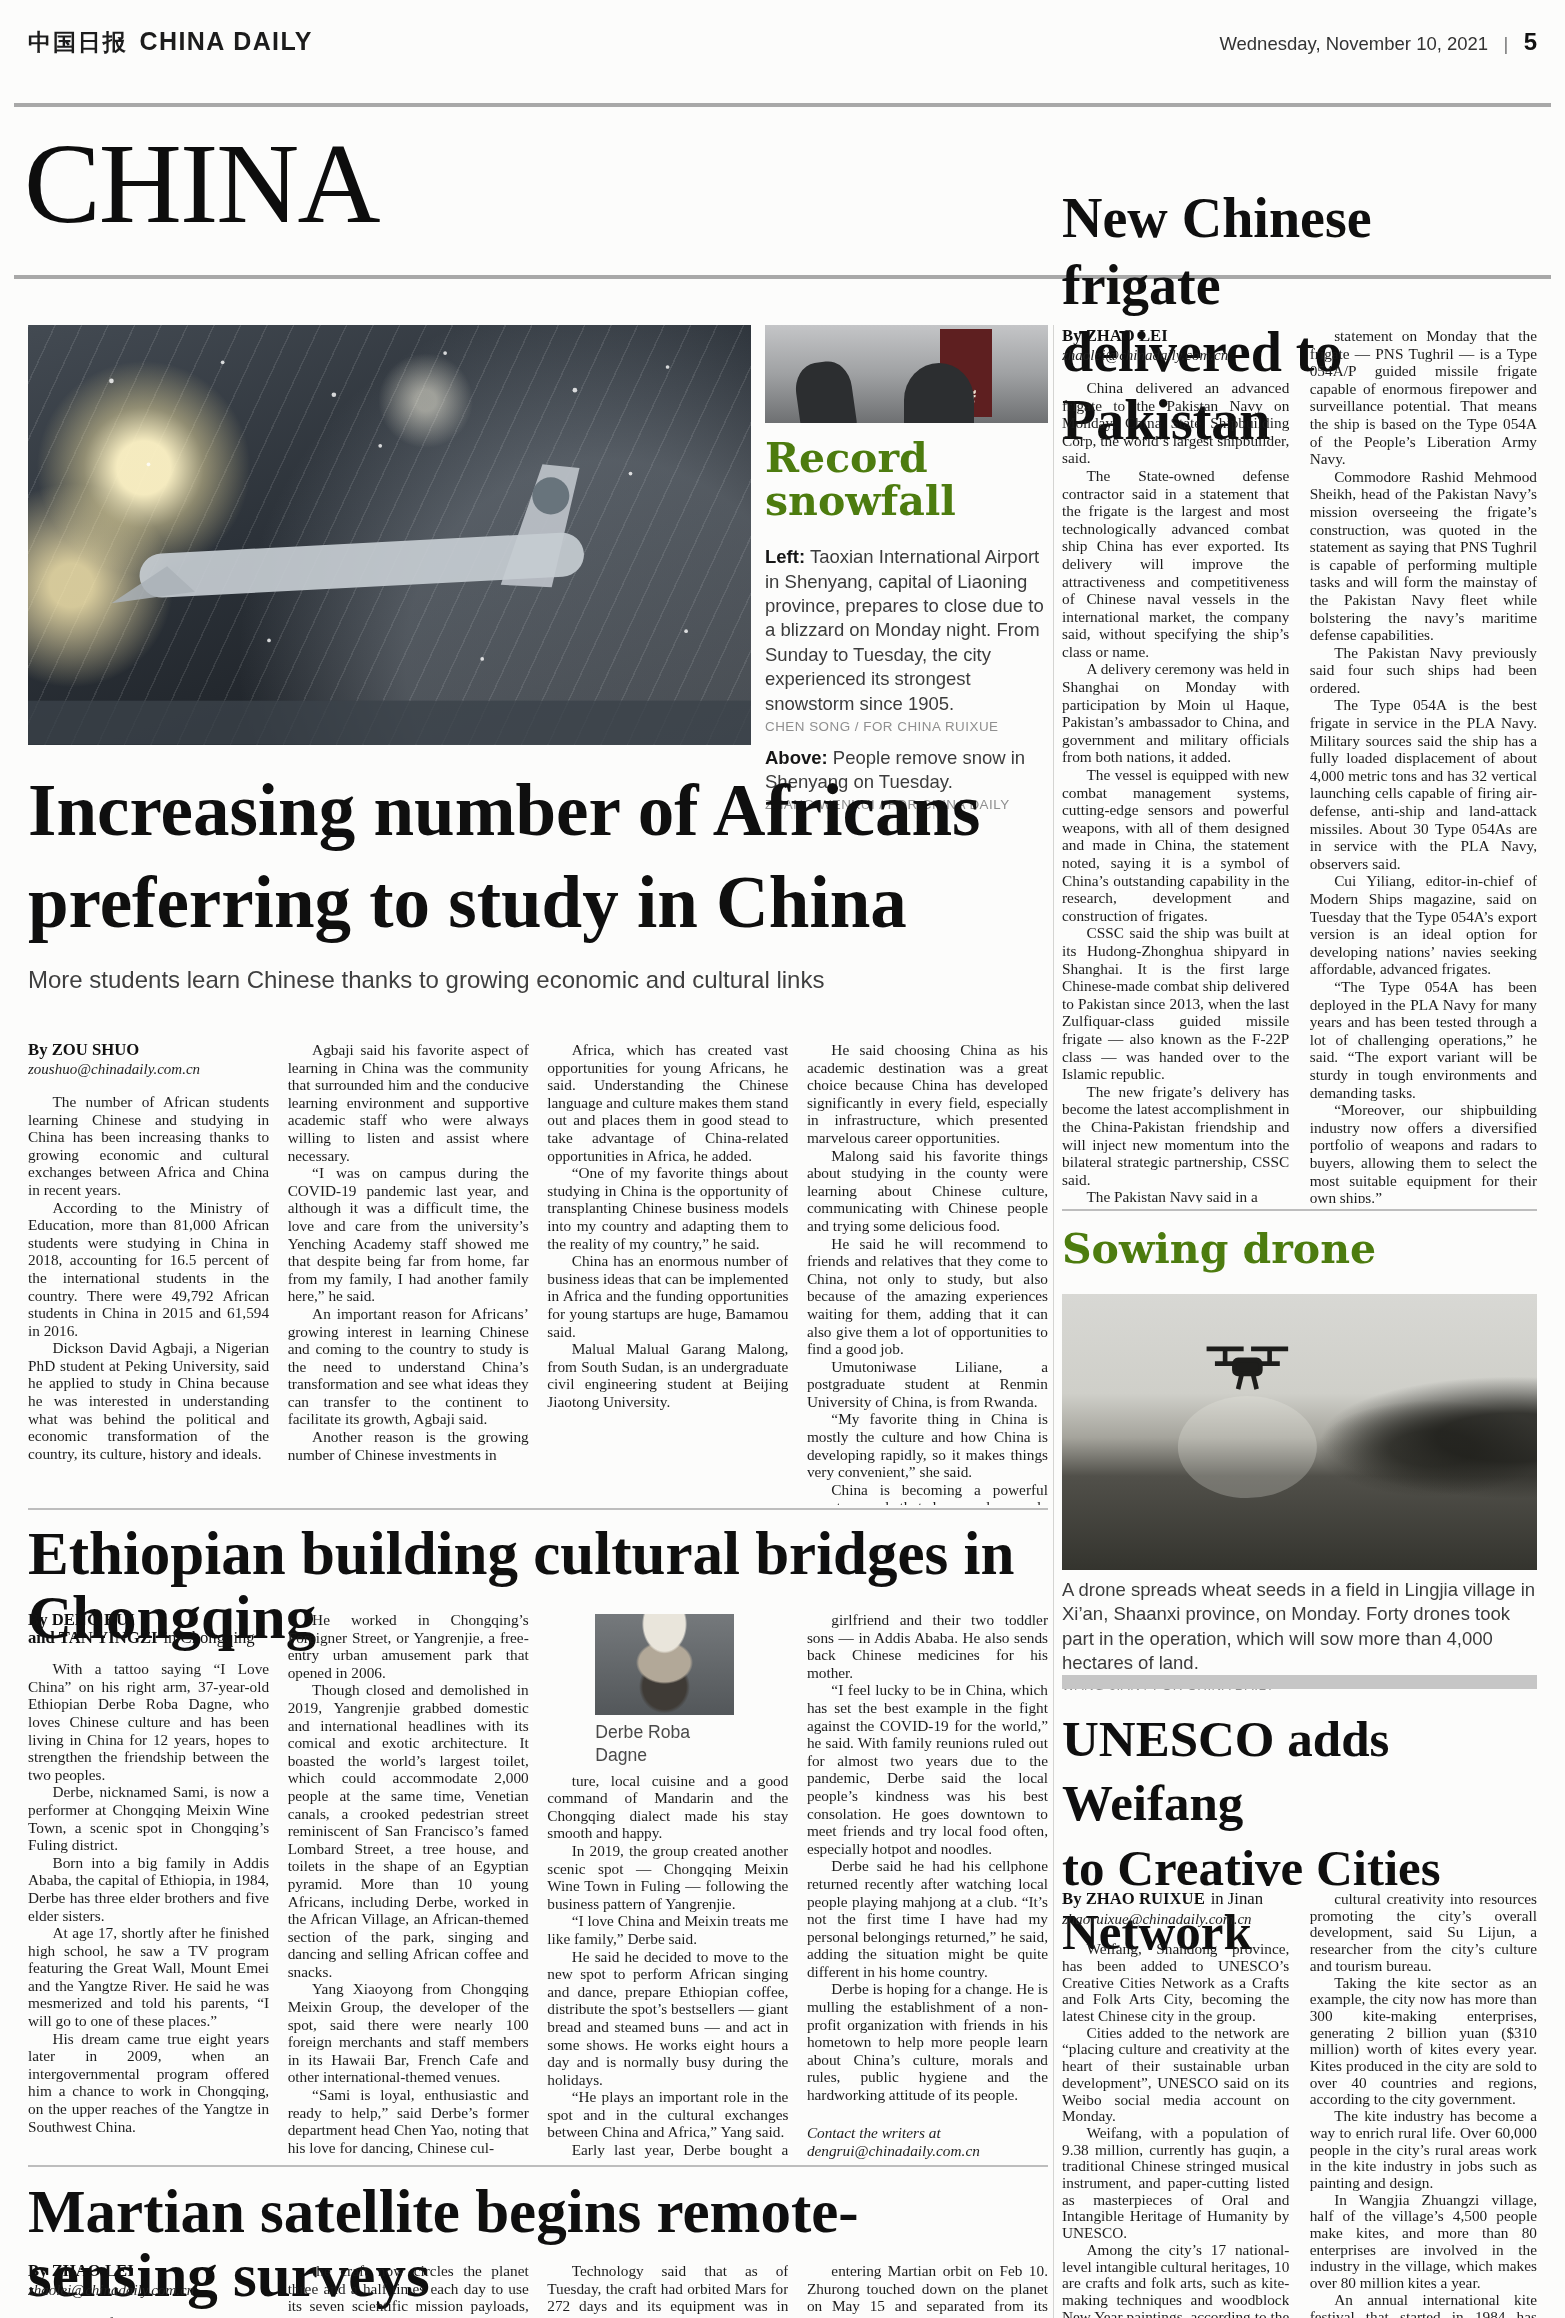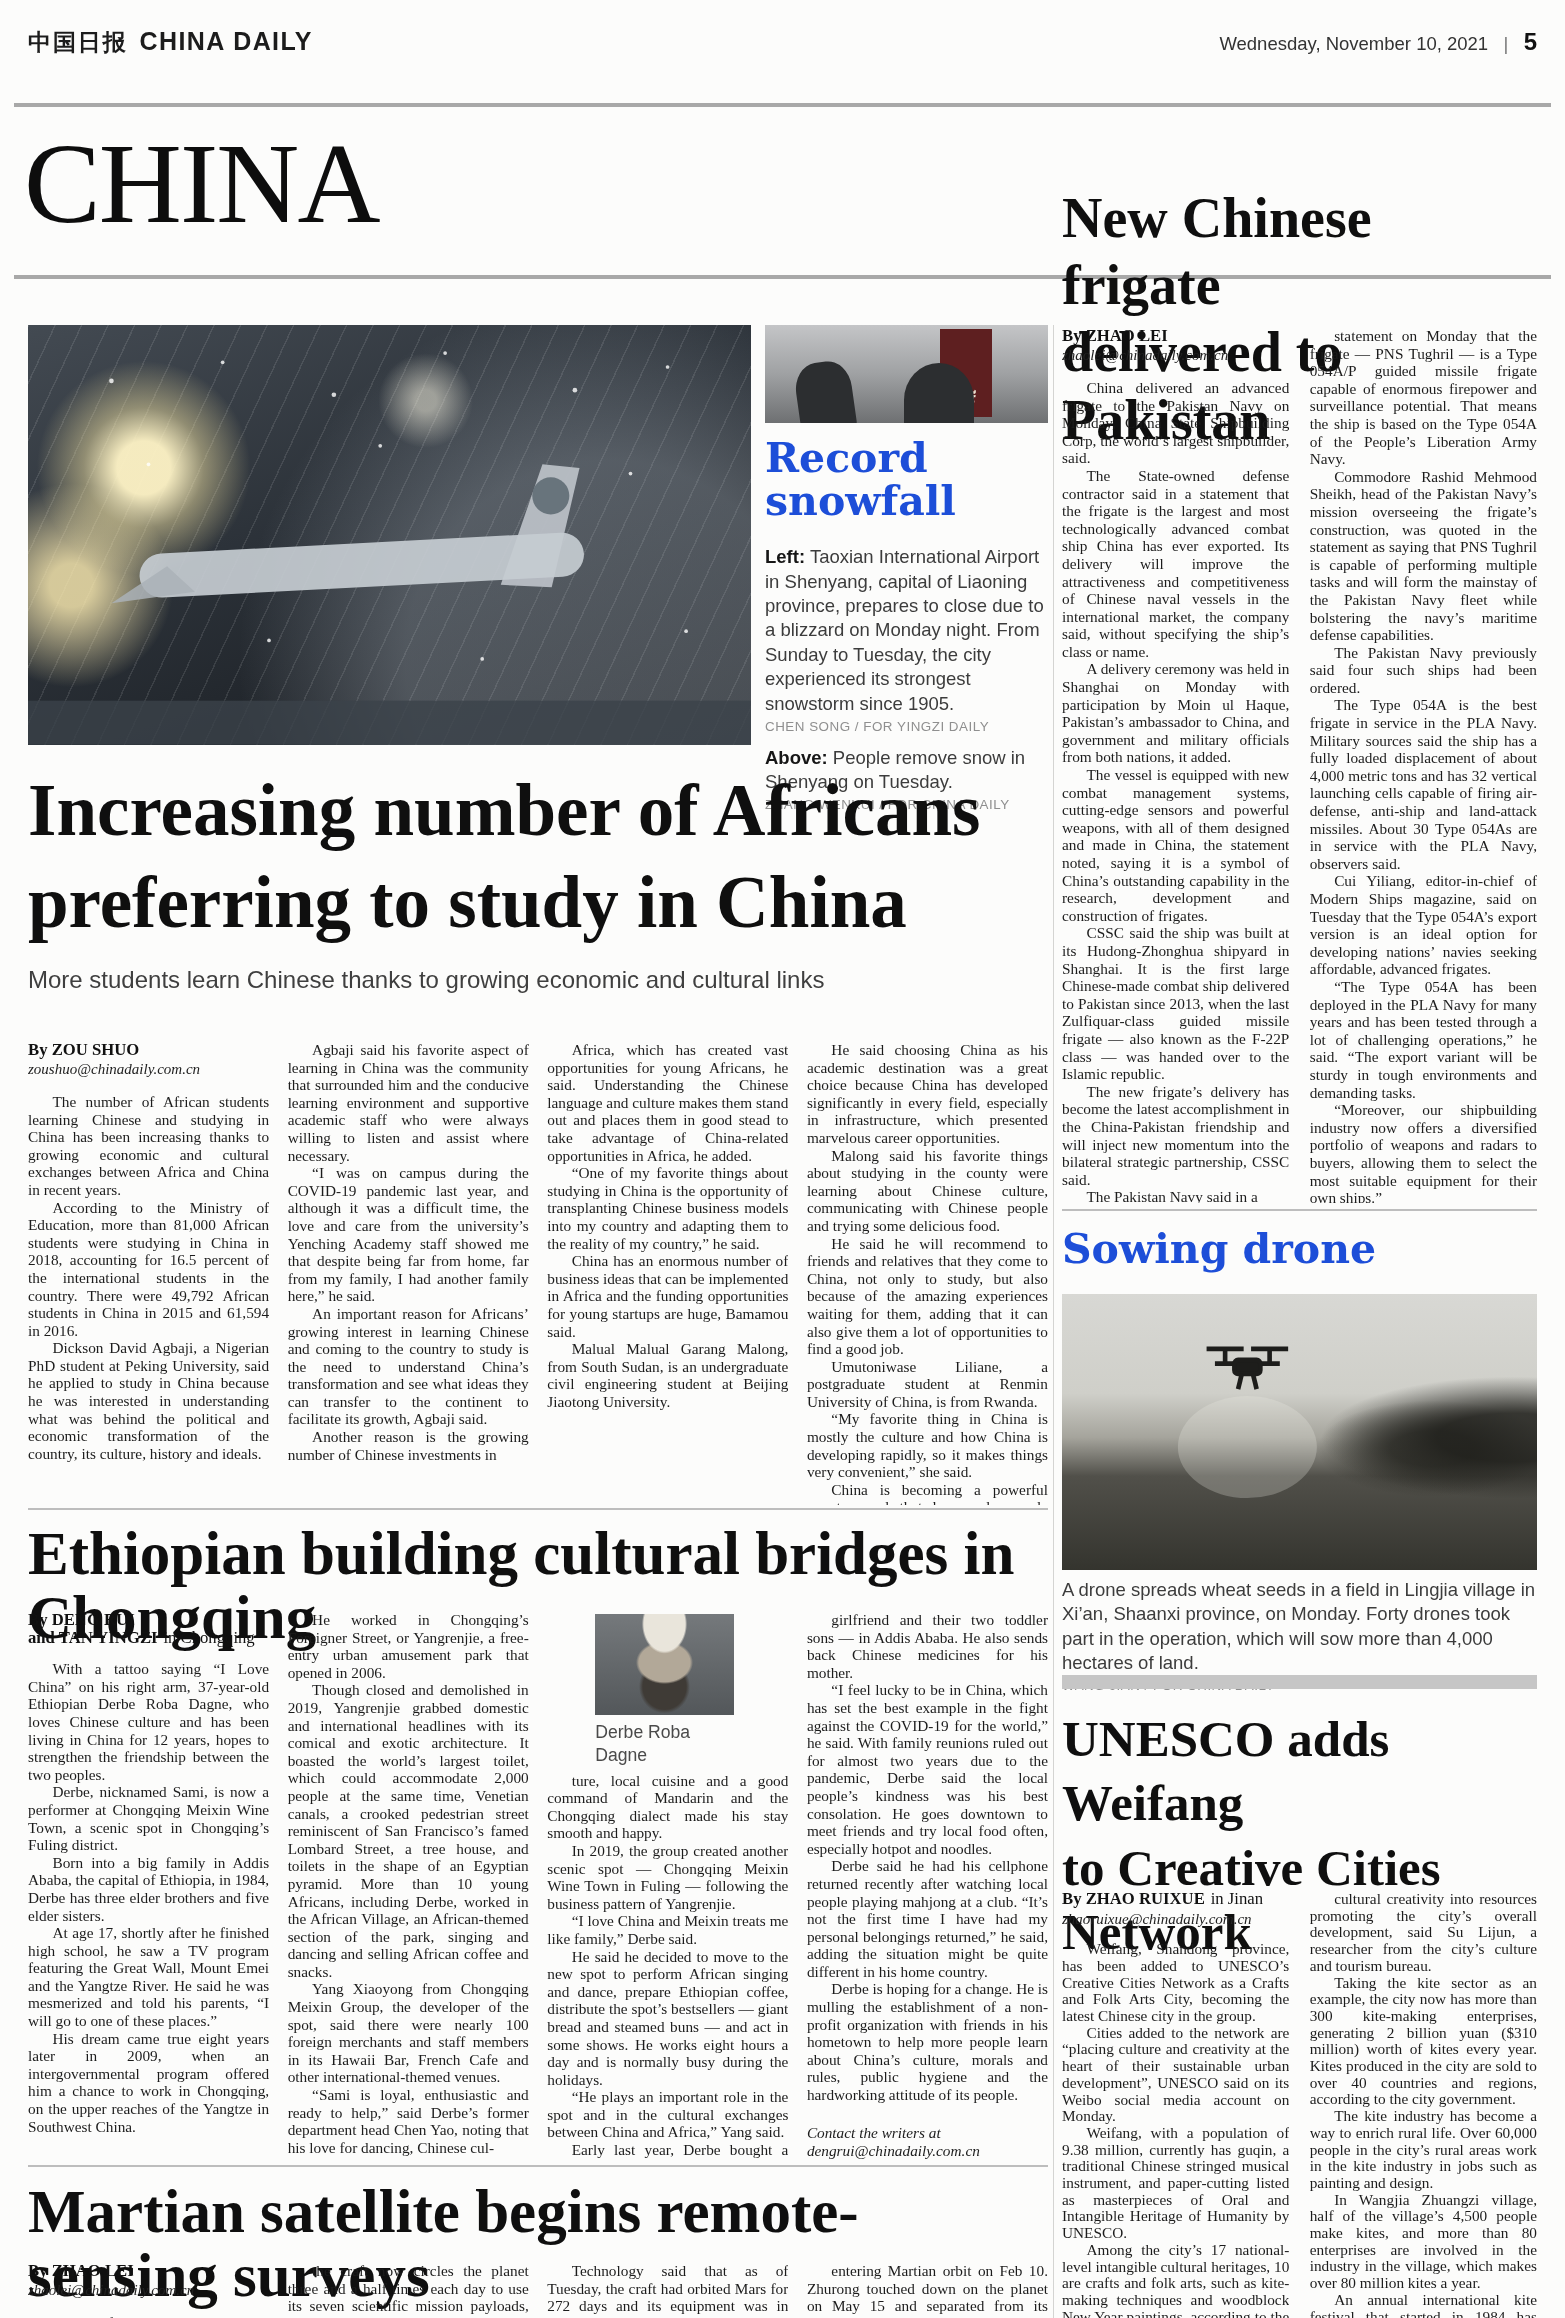--- a/index.html
+++ b/index.html
@@ -41,21 +41,21 @@
   .figSil{position:absolute;background:#2c2e30;border-radius:40% 40% 10% 10%;}
   #sil1{left:32px;bottom:-9.3px;width:56px;height:70px;transform:rotate(-8deg);}
   #sil2{left:139px;bottom:-14px;width:70px;height:74px;border-radius:50% 50% 12% 12%;}
   #droneField{position:absolute;left:1062px;top:1294px;width:475px;height:276px;overflow:hidden;
      background:
        radial-gradient(ellipse at 95% 52%, rgba(30,30,26,.85) 0 12%, transparent 30%),
        radial-gradient(ellipse at 78% 56%, rgba(40,40,34,.7) 0 8%, transparent 22%),
        linear-gradient(#d8d8d4 0%,#cfcfc9 36%,#a5a49c 52%,#51504a 66%,#34342e 100%);}
   #droneField svg{position:absolute;left:0;top:0;}
   
-  .slab{font-family:"DejaVu Serif",serif;font-weight:bold;color:#1d4ed8;margin:0;}
+  .slab{font-family:"DejaVu Serif",serif;font-weight:bold;color:#4d7c0f;margin:0;}
   .serifHl{font-family:"Liberation Serif",serif;font-weight:bold;color:#0f0f0f;margin:0;}
   #recordBlock{position:absolute;left:765px;top:437px;width:283px;}
   #recordBlock h2{font-size:41px;line-height:1.06;margin:0 0 21.3px 0;}
   .caption{font-family:"Liberation Sans",sans-serif;font-size:18.5px;line-height:1.32;color:#3c3c3c;margin:0 0 2.8px 0;}
   .cap-lead{font-weight:bold;color:#161616;text-align:right;}
   .credit{font-family:"Liberation Sans",sans-serif;font-size:13.4px;color:#8f8f8f;letter-spacing:0.5px;margin:1.9px 0 12px 0;}
   
   #afrHl{position:absolute;left:28px;top:765px;width:1048px;font-size:73px;line-height:1.26;}
   #afrStand{position:absolute;left:28px;top:965px;width:825px;font-family:"Liberation Sans",sans-serif;
             font-size:24px;line-height:1.28;color:#3f3f3f;}
@@ -145,21 +145,21 @@
     <div class="figSil" id="sil1"></div>
     <div class="figSil" id="sil2"></div>
   </div>
 
   <section id="recordBlock">
     <h2 class="slab">Record snowfall</h2>
     <p class="caption">
       <span class="cap-lead">Left:</span>
       <span>Taoxian International Airport in Shenyang, capital of Liaoning province, prepares to close due to a blizzard on Monday night. From Sunday to Tuesday, the city experienced its strongest snowstorm since 1905.</span>
     </p>
-    <div class="credit">CHEN SONG / FOR YINGZI DAILY</div>
+    <div class="credit">CHEN SONG / FOR CHINA RUIXUE</div>
     <p class="caption">
       <span class="cap-lead">Above:</span>
       <span>People remove snow in Shenyang on Tuesday.</span>
     </p>
     <div class="credit">ZHANG WENKUI / FOR CHINA DAILY</div>
   </section>
 
   <h2 class="serifHl" id="afrHl">
     <div>Increasing number of Africans</div>
     <div>preferring to study in China</div>

